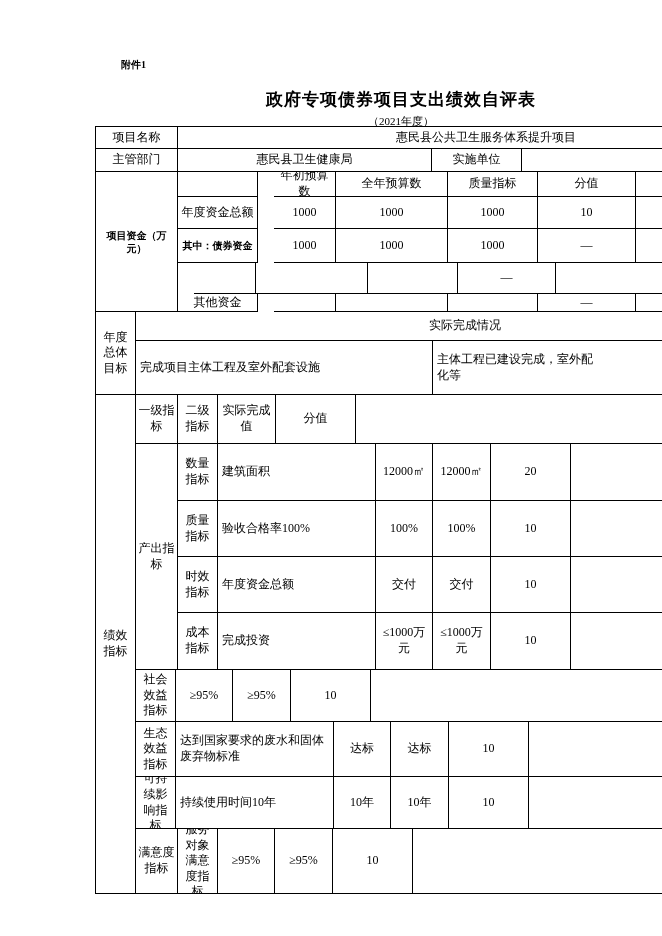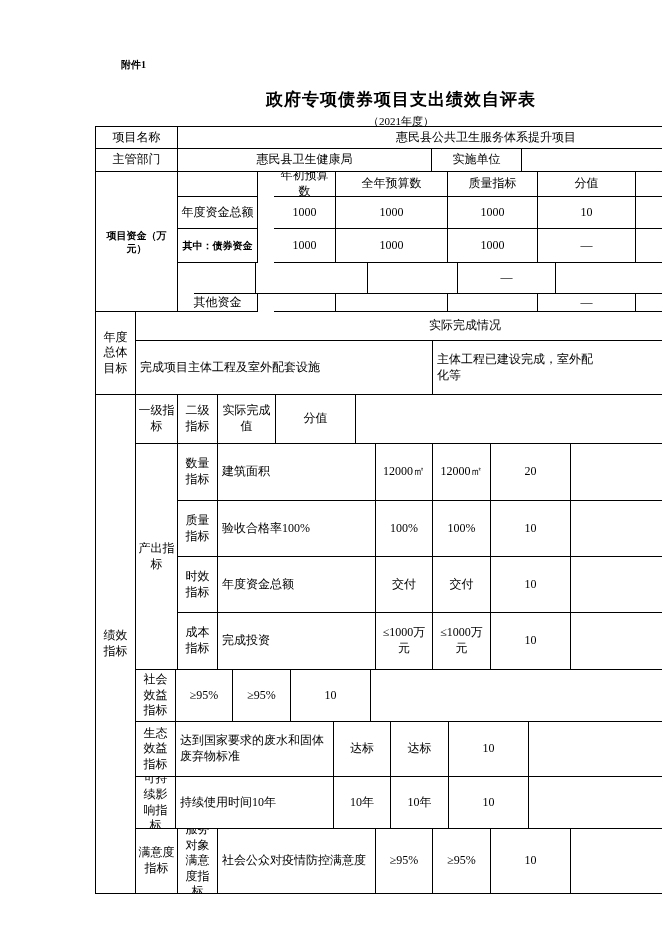--- a/index.html
+++ b/index.html
@@ -219,21 +219,20 @@
             <div class="cell grow"></div>
           </div>
         </div>
       </div>
 
       <div class="hrow">
         <div class="cell w42">满意度指标</div>
         <div class="vstack">
           <div class="row" style="height:65px">
             <div class="cell w40">服务对象满意度指标</div>
-            <div class="cell w158 left">社会公众对疫情防控满意度</div>
             <div class="cell w57 small">≥95%</div>
             <div class="cell w58 small">≥95%</div>
             <div class="cell w80">10</div>
             <div class="cell grow"></div>
           </div>
         </div>
       </div>
 
     </div>
   </div>

